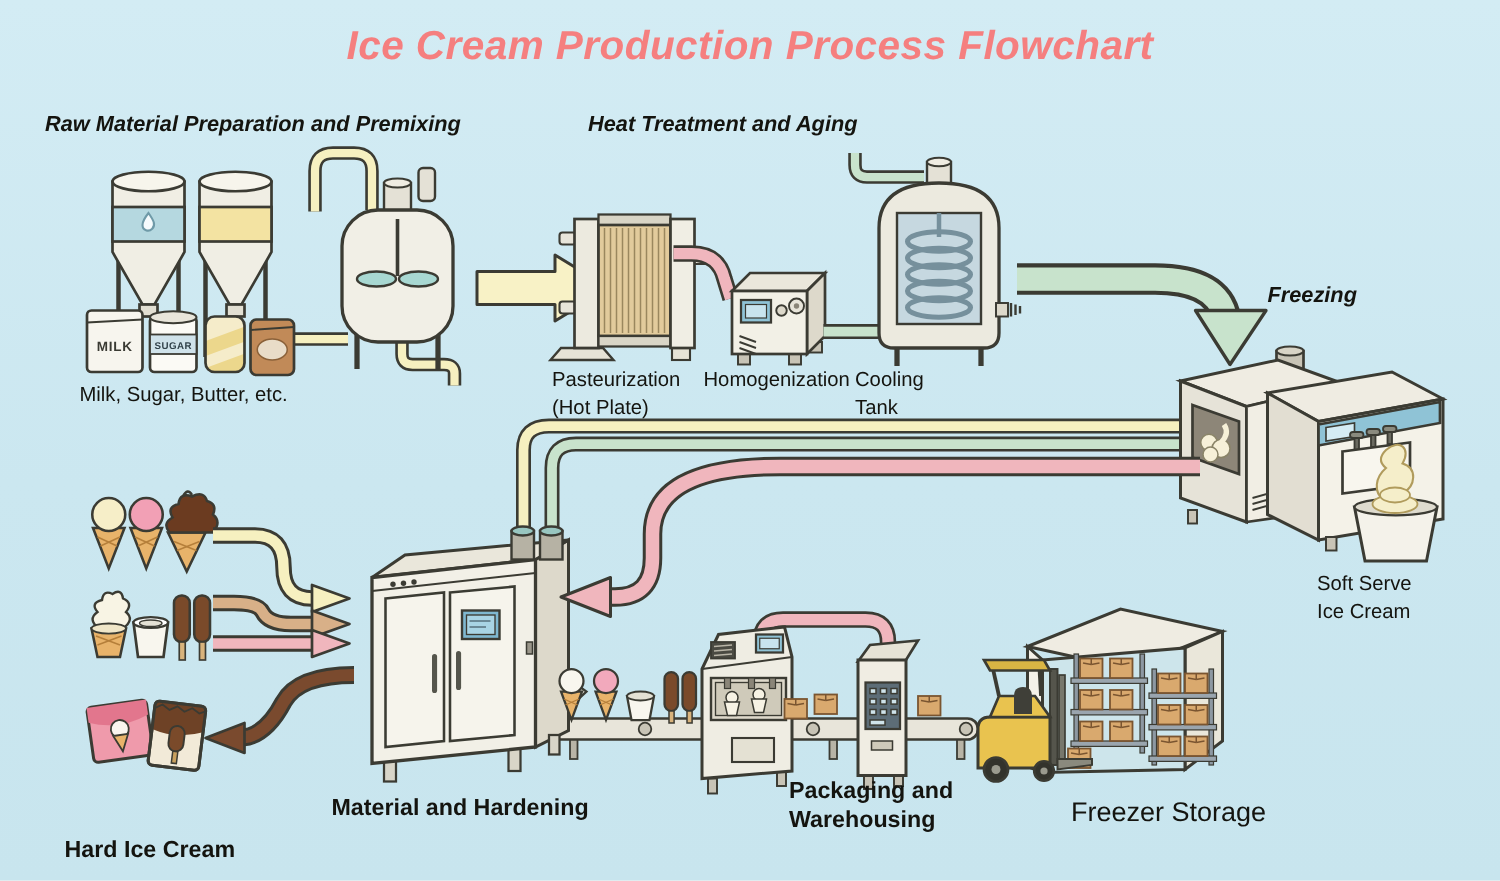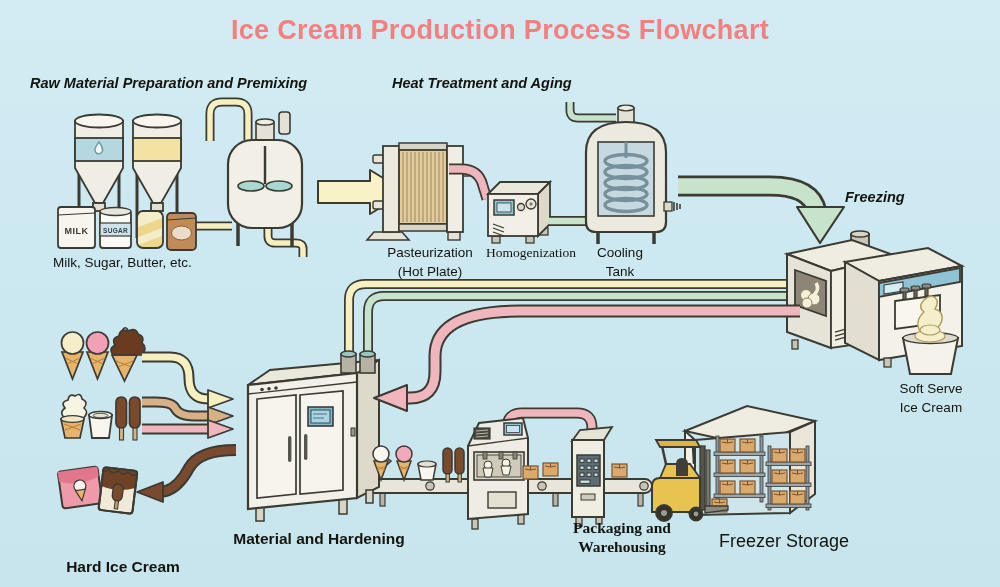--- a/index.html
+++ b/index.html
@@ -4,23 +4,23 @@
 <style>
   html,body{margin:0;padding:0;background:#e8eef0;}
   .canvas{position:relative;width:1000px;height:587px;overflow:hidden;
     background:linear-gradient(180deg,#d3ecf4 0%,#cbe7f0 55%,#c8e5ee 100%);
     font-family:"Liberation Sans",sans-serif;}
   svg{position:absolute;left:0;top:0;}
   .label{position:absolute;color:#14140f;white-space:nowrap;}
   .stage{font-weight:bold;font-size:14.5px;font-style:italic;}
   .stage-lg{font-weight:bold;font-size:15.5px;}
   .caption{font-size:13.5px;}
-  .center{text-align:center;white-space:normal;}
+  .center{white-space:normal;}
   #title{left:0;top:15px;width:100%;text-align:center;font-size:27px;font-weight:bold;
-    color:#f57f7f;letter-spacing:.3px;}
+    color:#f57f7f;letter-spacing:.3px;font-style:italic;}
   .two-line{line-height:19px;}
 </style>
 </head>
 <body>
 
 <div class="canvas">
 
 <svg width="1000" height="587" viewBox="0 0 1000 587">
 <defs>
   <path id="p-premix-u" d="M 210 141 V 114 Q 210 102 222 102 H 236 Q 248 102 248 114 V 140"></path>
@@ -535,33 +535,33 @@
 <div class="label stage" style="left:30px;top:75px;">Raw Material Preparation and Premixing</div>
 <div class="label stage" style="left:392px;top:75px;">Heat Treatment and Aging</div>
 <div class="label stage" style="left:845px;top:189px;">Freezing</div>
 
 <div class="label caption" style="left:53px;top:255px;">Milk, Sugar, Butter, etc.</div>
 
 <div class="label caption center two-line" style="left:368px;top:243px;width:124px;">
   <div>Pasteurization</div>
   <div>(Hot Plate)</div>
 </div>
-<div class="label caption center two-line" style="left:469px;top:243px;width:124px;font-family:Liberation Serif, serif;">
+<div class="label caption center two-line" style="left:469px;top:243px;width:124px;">
   <div>Homogenization</div>
 </div>
 <div class="label caption center two-line" style="left:878px;top:379px;width:106px;">
   <div>Soft Serve</div>
   <div>Ice Cream</div>
 </div>
 <div class="label caption center two-line" style="left:570px;top:243px;width:100px;">
   <div>Cooling</div>
   <div>Tank</div>
 </div>
 
 <div class="label stage-lg center" style="left:43px;top:558px;width:160px;">Hard Ice Cream</div>
 <div class="label stage-lg center" style="left:221px;top:530px;width:196px;">Material and Hardening</div>
-<div class="label stage-lg center two-line" style="left:547px;top:518px;width:150px;font-family:Liberation Serif, serif;">
+<div class="label stage-lg center two-line" style="left:526px;top:518px;width:150px;">
   <div>Packaging and</div>
   <div>Warehousing</div>
 </div>
 <div class="label caption center" style="left:714px;top:531px;width:140px;font-size:18px;">Freezer Storage</div>
 
 </div>
 
 </body></html>

